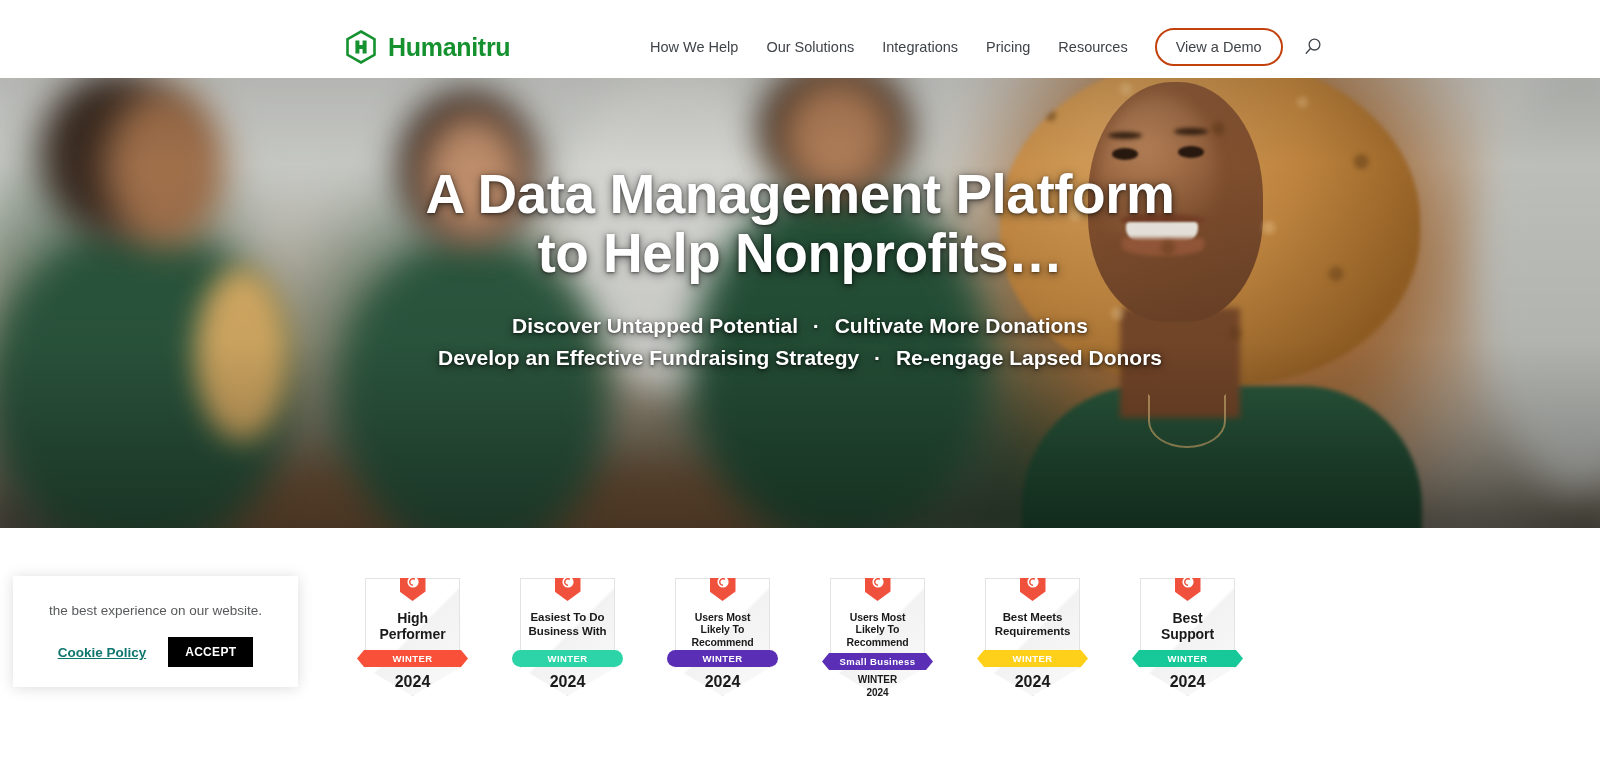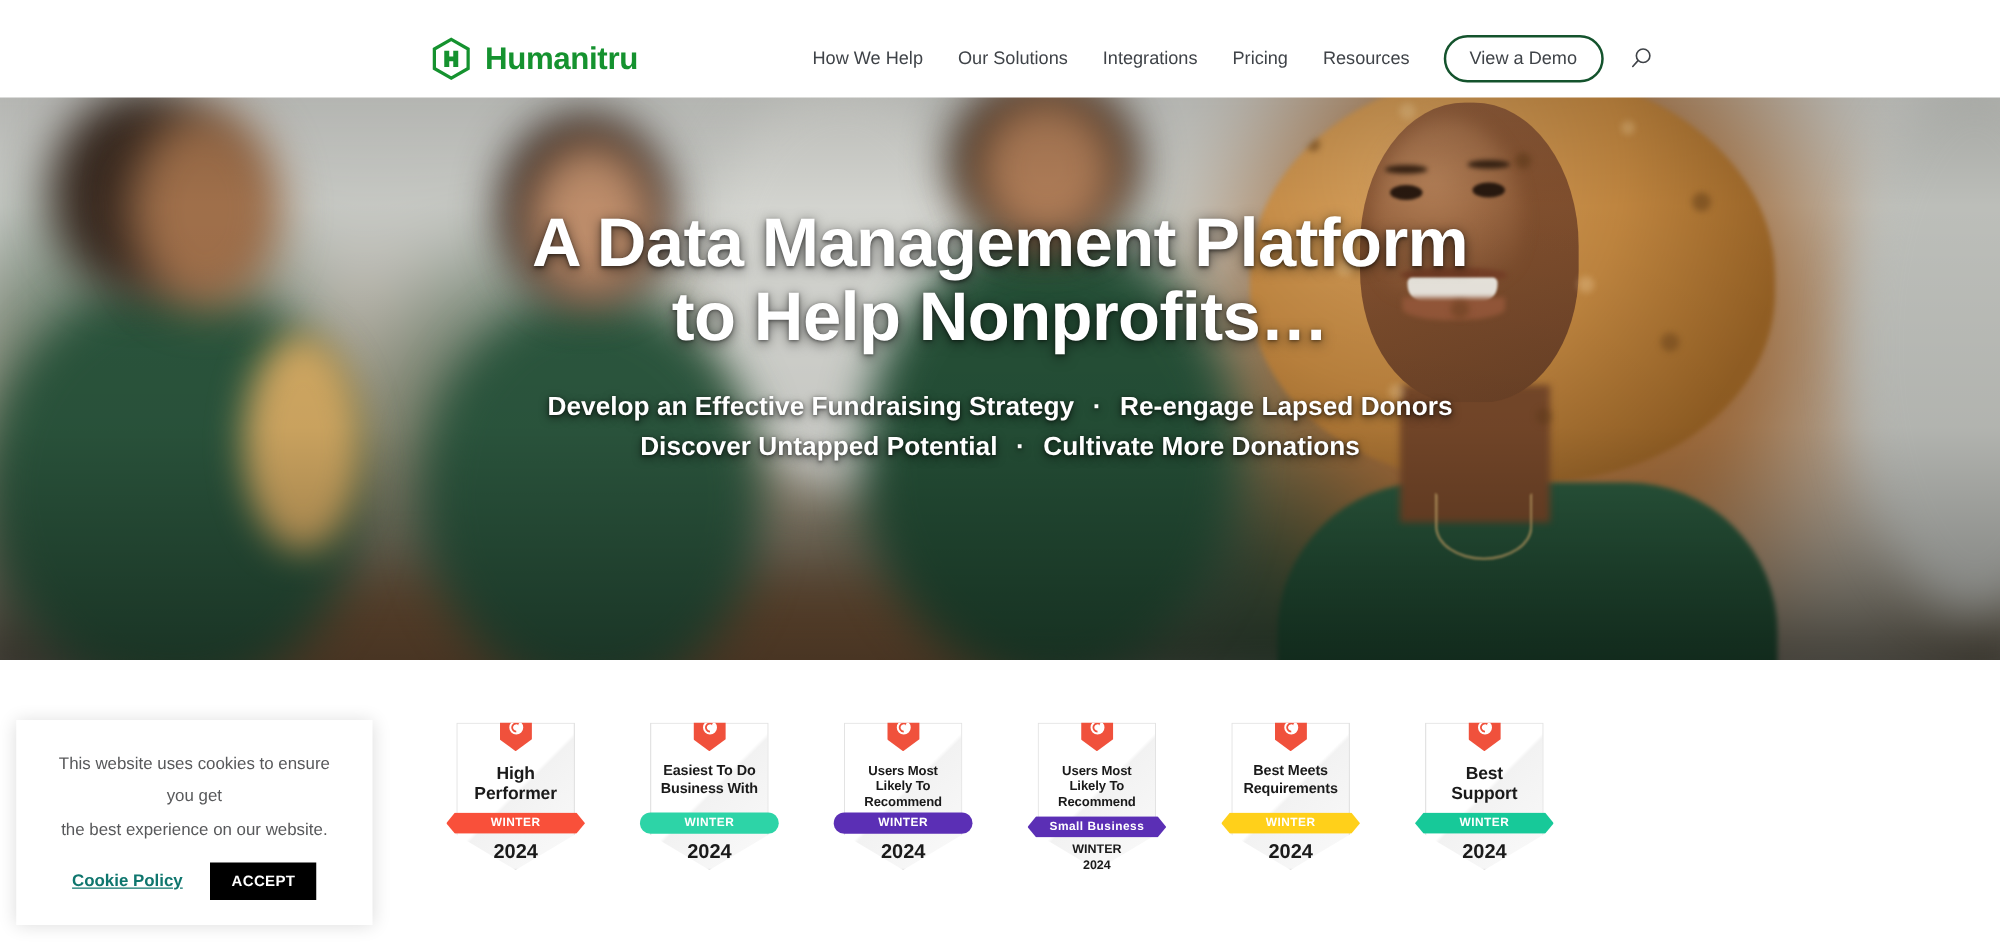--- a/index.html
+++ b/index.html
@@ -32,21 +32,21 @@
     position: absolute; left: 650px; top: 0; height: 62px;
     display: flex; align-items: center; gap: 0;
   }
   .nav-item {
     font-size: 14.5px; color: #3f4348;
     padding: 0 14px; cursor: pointer; white-space: nowrap;
   }
   .nav-item:first-child { padding-left: 0; }
   .demo-btn {
     margin-left: 13px;
-    border: 2px solid #14532d;
+    border: 2px solid #c2410c;
     border-radius: 22px;
     padding: 9px 19px;
     font-size: 14.5px; color: #3f4348;
     background: transparent; cursor: pointer;
     white-space: nowrap;
     font-family: "Liberation Sans", sans-serif;
   }
   .search-btn {
     margin-left: 19px; width: 22px; height: 22px;
     display: flex; align-items: center; justify-content: center;
@@ -355,28 +355,28 @@
   </div>
   <div class="hero-vignette"></div>
 
   <div class="hero-content">
     <h1 class="hero-title">
       <span>A Data Management Platform</span><br>
       <span>to Help Nonprofits…</span>
     </h1>
     <div class="hero-sub">
       <div>
+        <span>Discover Untapped Potential</span>
+        <span class="dot">·</span>
+        <span>Cultivate More Donations</span>
+      </div>
+      <div>
         <span>Develop an Effective Fundraising Strategy</span>
         <span class="dot">·</span>
         <span>Re-engage Lapsed Donors</span>
-      </div>
-      <div>
-        <span>Discover Untapped Potential</span>
-        <span class="dot">·</span>
-        <span>Cultivate More Donations</span>
       </div>
     </div>
   </div>
 </div>
 
 <div class="badges" id="badge-row">
     <div class="badge">
       <div class="badge-shield">
         <div class="g2-tag">
           <svg width="14" height="14" viewBox="0 0 14 14">
@@ -454,20 +454,19 @@
         </div>
         <div class="badge-title lg">Best Support</div>
       </div>
       <div class="ribbon notched" style="background: rgb(23, 201, 153); top: 72px;">WINTER</div>
       <div class="badge-year" style="top: 95px;">2024</div>
     </div>
   </div>
 
 <div class="cookie">
   <div class="cookie-text">
-    <div>This website uses cookies to ensure you get</div>
     <div>the best experience on our website.</div>
   </div>
   <div class="cookie-actions">
     <span class="cookie-link">Cookie Policy</span>
     <button class="accept-btn">ACCEPT</button>
   </div>
 </div>
 
 </body></html>

